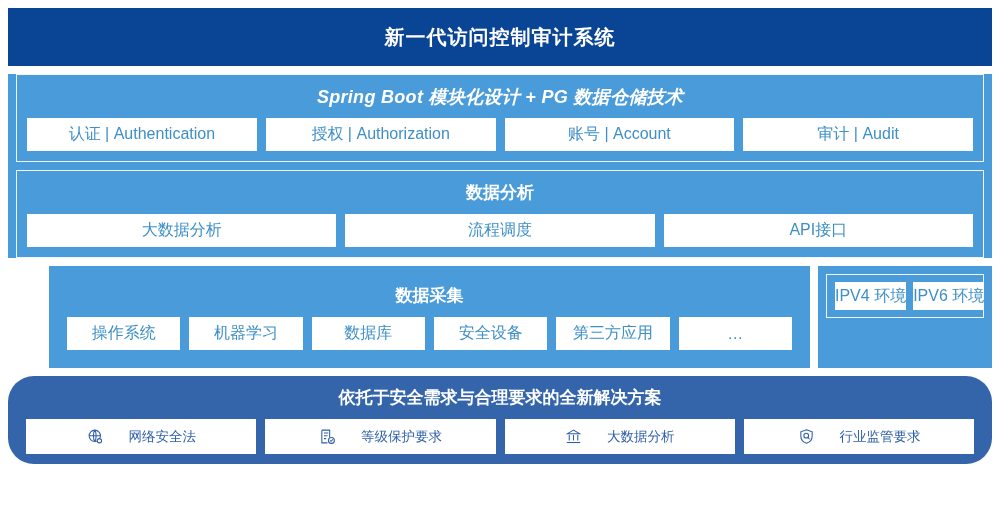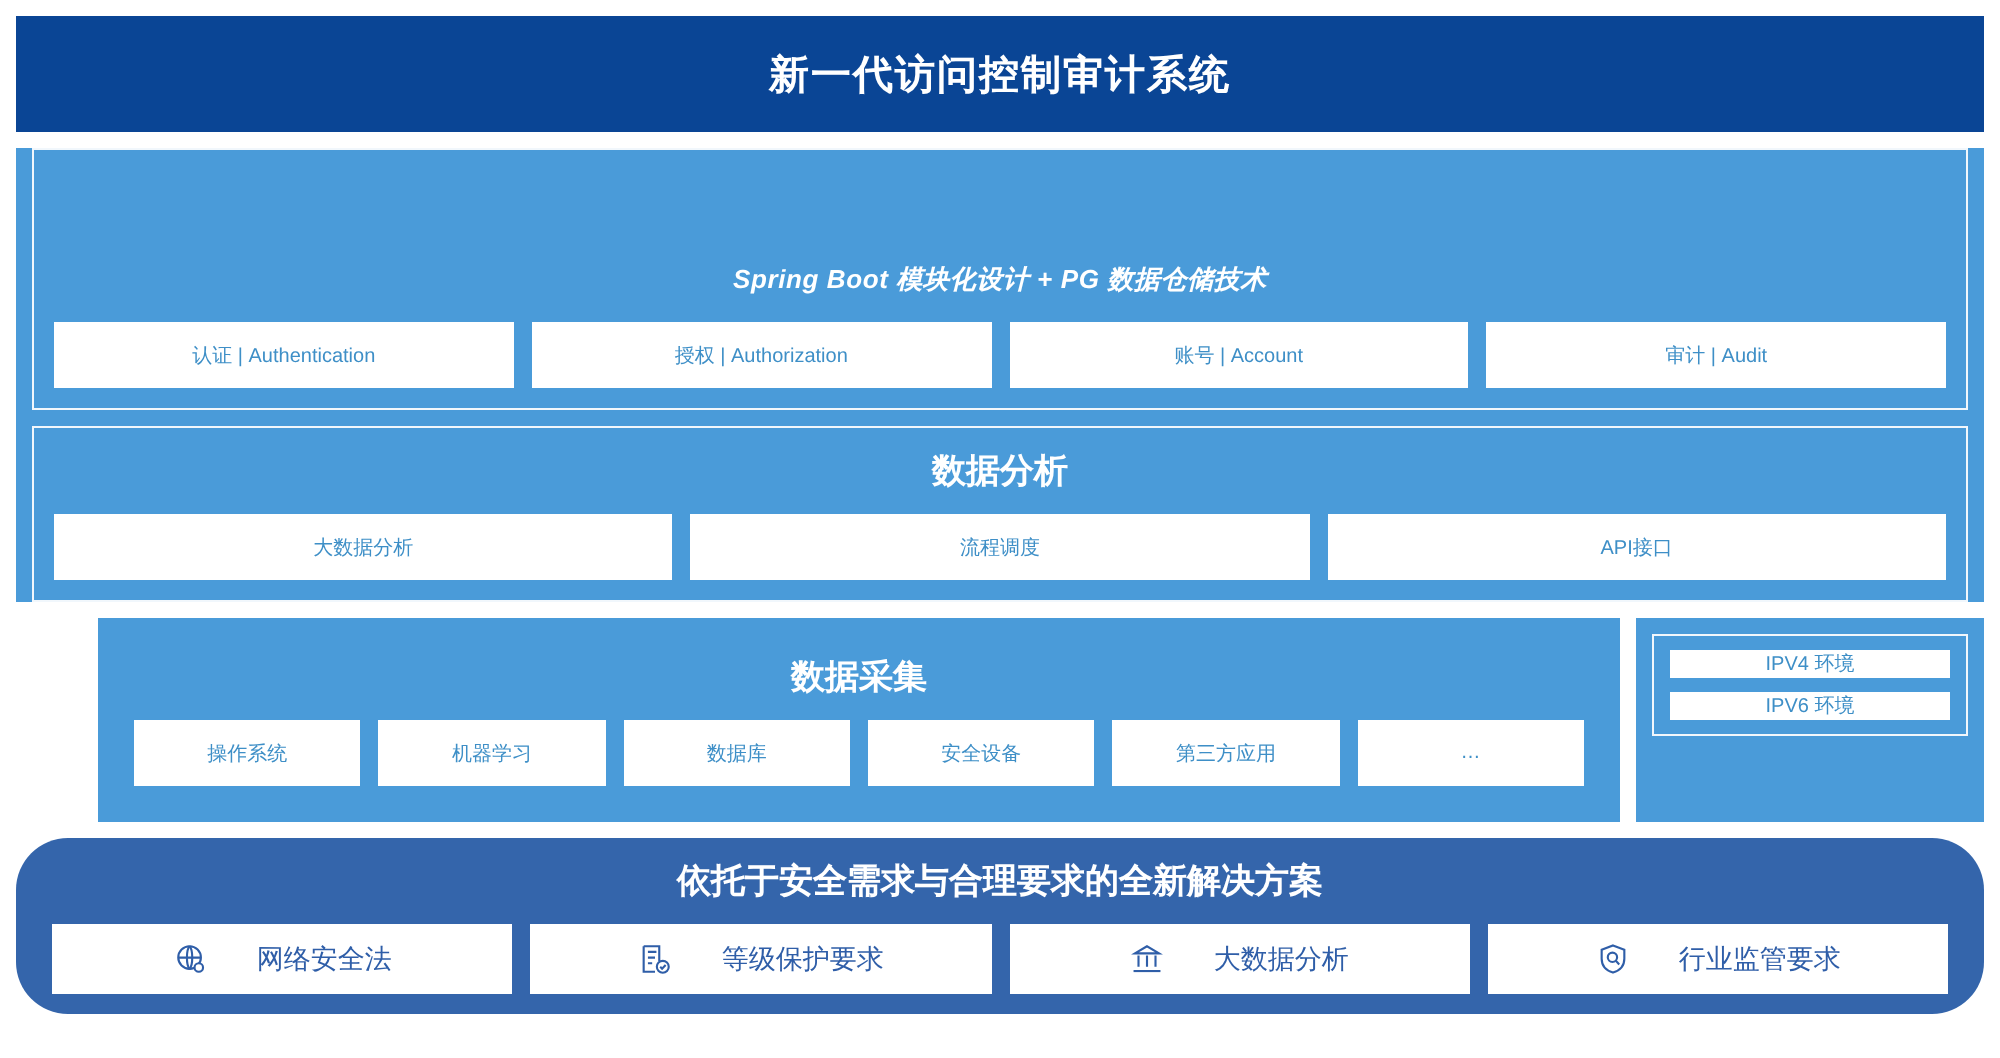--- a/index.html
+++ b/index.html
@@ -34,38 +34,38 @@
   .panel-noborder{
     border:none;
     margin:8px;
     padding:6px 10px 10px 10px;
     box-sizing:border-box;
   }
   .panel-head{
     text-align:center;color:#ffffff;font-weight:bold;
     font-size:17px;line-height:26px;padding:3px 0 8px 0;
   }
-  .panel-head.italic{font-style:italic;font-size:13px;letter-spacing:.3px;margin-top:43px;}
+  .panel-head.italic{font-style:italic;font-size:18px;letter-spacing:.3px;}
 
   .row{display:flex;gap:9px;}
   .box{
     flex:1;background:#ffffff;
     height:33px;display:flex;align-items:center;justify-content:center;
-    color:#3e8fc7;font-size:10px;white-space:nowrap;
+    color:#3e8fc7;font-size:16px;white-space:nowrap;
   }
   .card-dark .box{color:#2f5ea8;font-size:13.5px;gap:24px;height:35px;}
 
   
   .band{display:flex;gap:8px;margin-top:8px;padding-left:41px;}
   .band-main{flex:1;}
   .band-side{width:174px;}
   .side-inner{
     border:1px solid rgba(255,255,255,.92);
     margin:8px;padding:7px 8px;box-sizing:border-box;
-    display:flex;flex-direction:column;gap:7px;
+    display:flex;flex-direction:row;gap:7px;
   }
   .side-inner .box{height:28px;}
 
   .sec2{margin-top:8px;}
   .sec3{margin-top:8px;}
 
   .ico{display:inline-flex;align-items:center;justify-content:center;width:18px;height:18px;flex:none;}
   .ico svg{display:block;}
 </style>
 </head>

